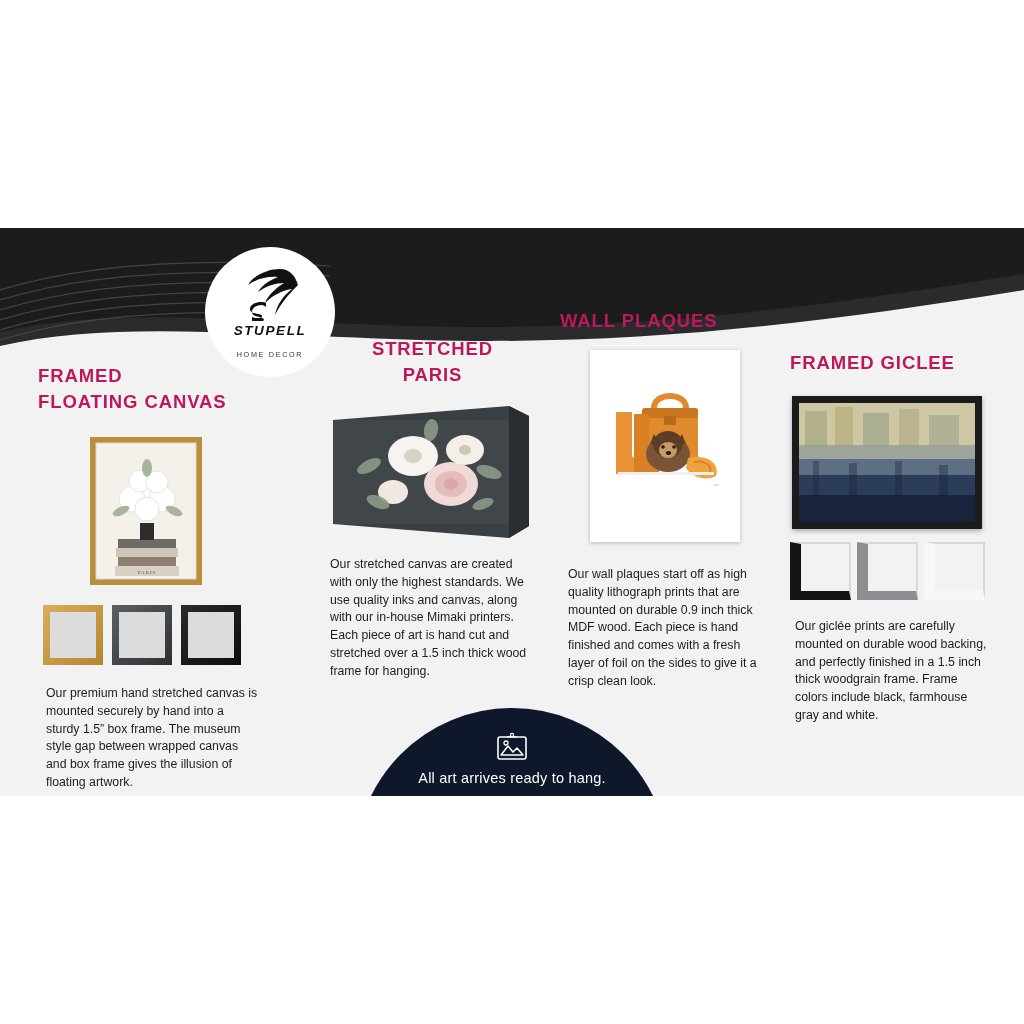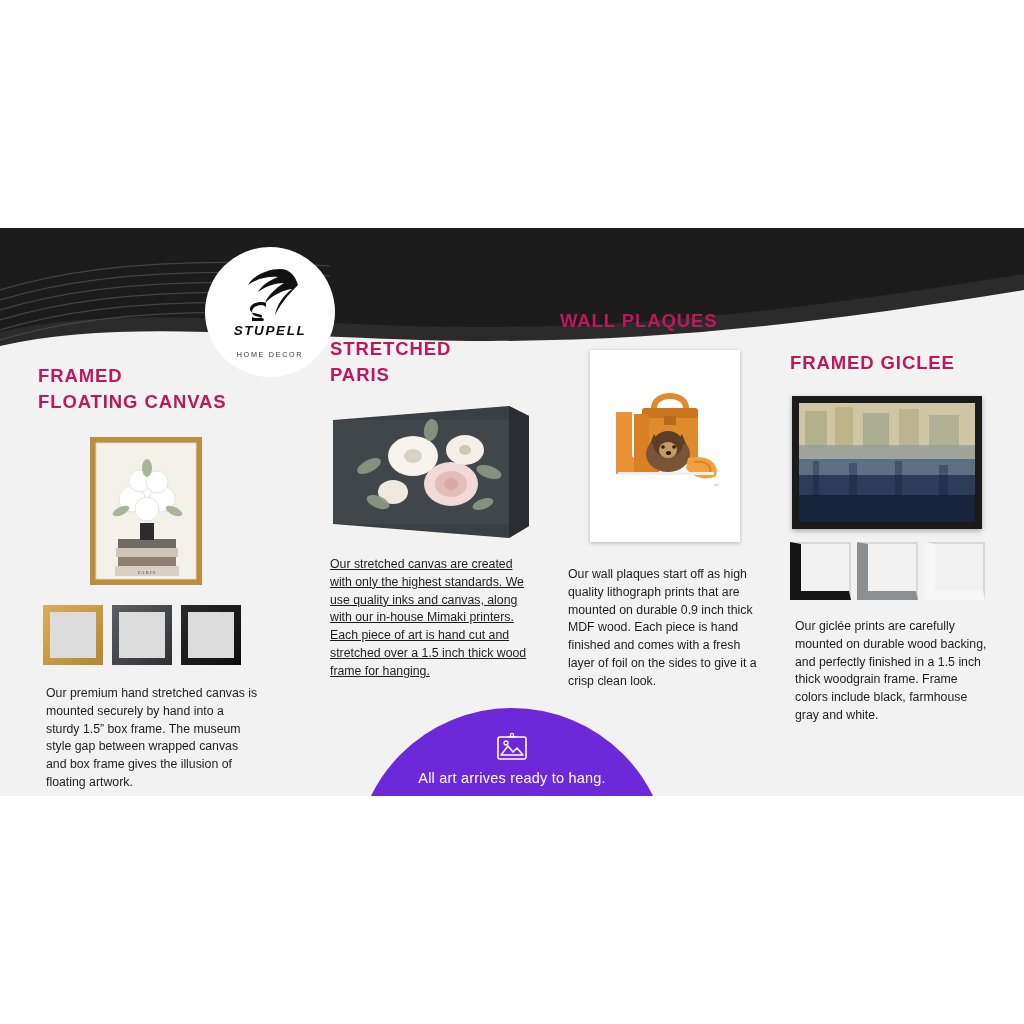--- a/index.html
+++ b/index.html
@@ -39,21 +39,21 @@
     overflow: hidden;
     pointer-events: none;
   }
   
   .bottom-arc {
     position: absolute;
     left: 355px;
     top: 480px;
     width: 314px;
     height: 160px;
-    background: #6d28d9;
+    background: #0f172a;
     border-radius: 160px 160px 0 0 / 160px 160px 0 0;
     overflow: hidden;
   }
   .bottom-arc .arc-text {
     position: absolute;
     left: 0;
     right: 0;
     top: 62px;
     text-align: center;
     color: #ffffff;
@@ -139,29 +139,29 @@
     position: absolute;
     inset: 7px;
     background: #dcdcdc;
   }
   .sw-gold { background: linear-gradient(135deg,#d9ad5a,#b5862f); }
   .sw-gray { background: linear-gradient(135deg,#5a5f63,#2e3134); }
   .sw-black { background: linear-gradient(135deg,#2a2a2a,#0d0d0d); }
   .c1-text { position: absolute; left: 8px; top: 322px; width: 212px; }
   
   .col2 { left: 330px; top: 108px; width: 205px; }
-  .c2-title { text-align: left; }
+  .c2-title { text-align: center; }
   .c2-art {
     position: absolute;
     left: 3px;
     top: 70px;
     width: 196px;
     height: 132px;
   }
-  .c2-text { position: absolute; left: 0px; top: 220px; width: 200px; text-decoration: underline; }
+  .c2-text { position: absolute; left: 0px; top: 220px; width: 200px; }
   
   .col3 { left: 560px; top: 80px; width: 200px; }
   .c3-art {
     position: absolute;
     left: 30px;
     top: 42px;
     width: 150px;
     height: 192px;
     background: #ffffff;
     box-shadow: 0 1px 4px rgba(0,0,0,.25);

